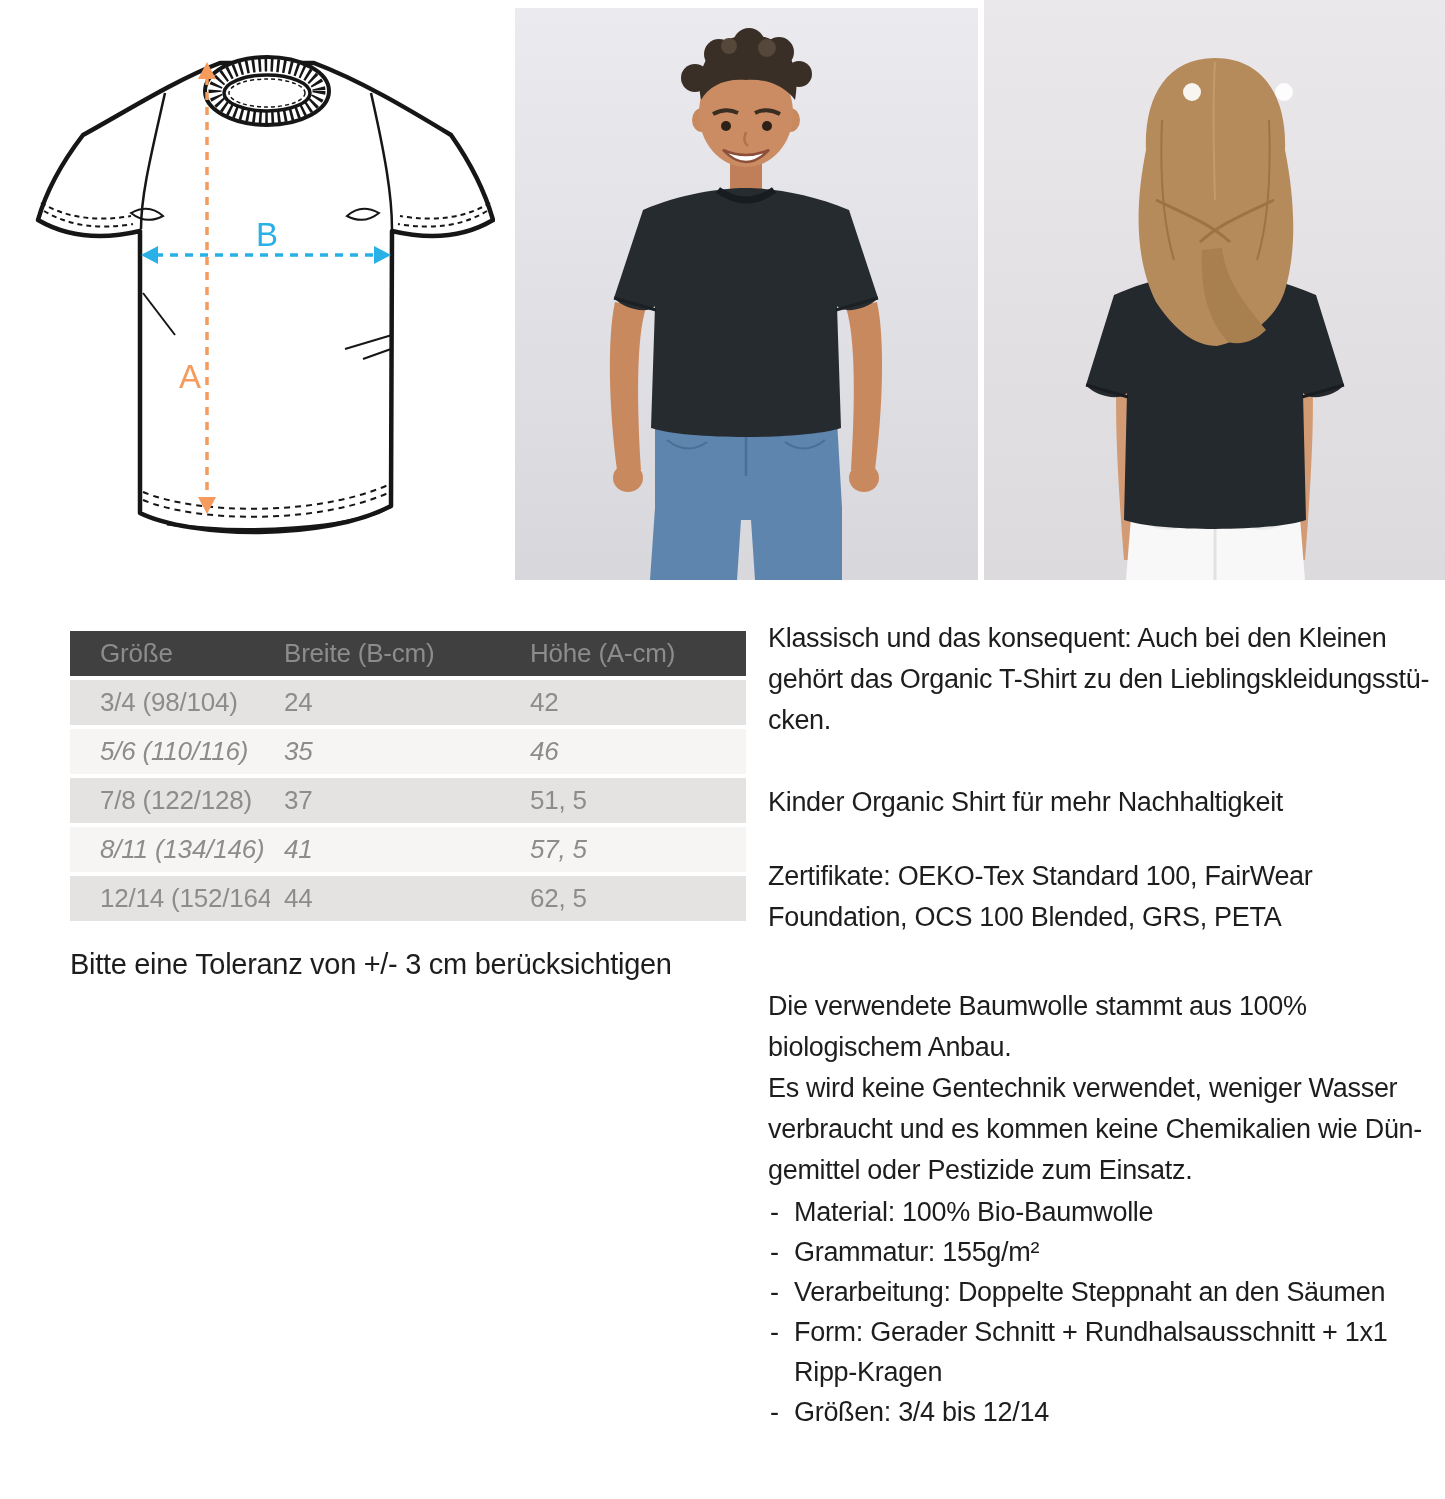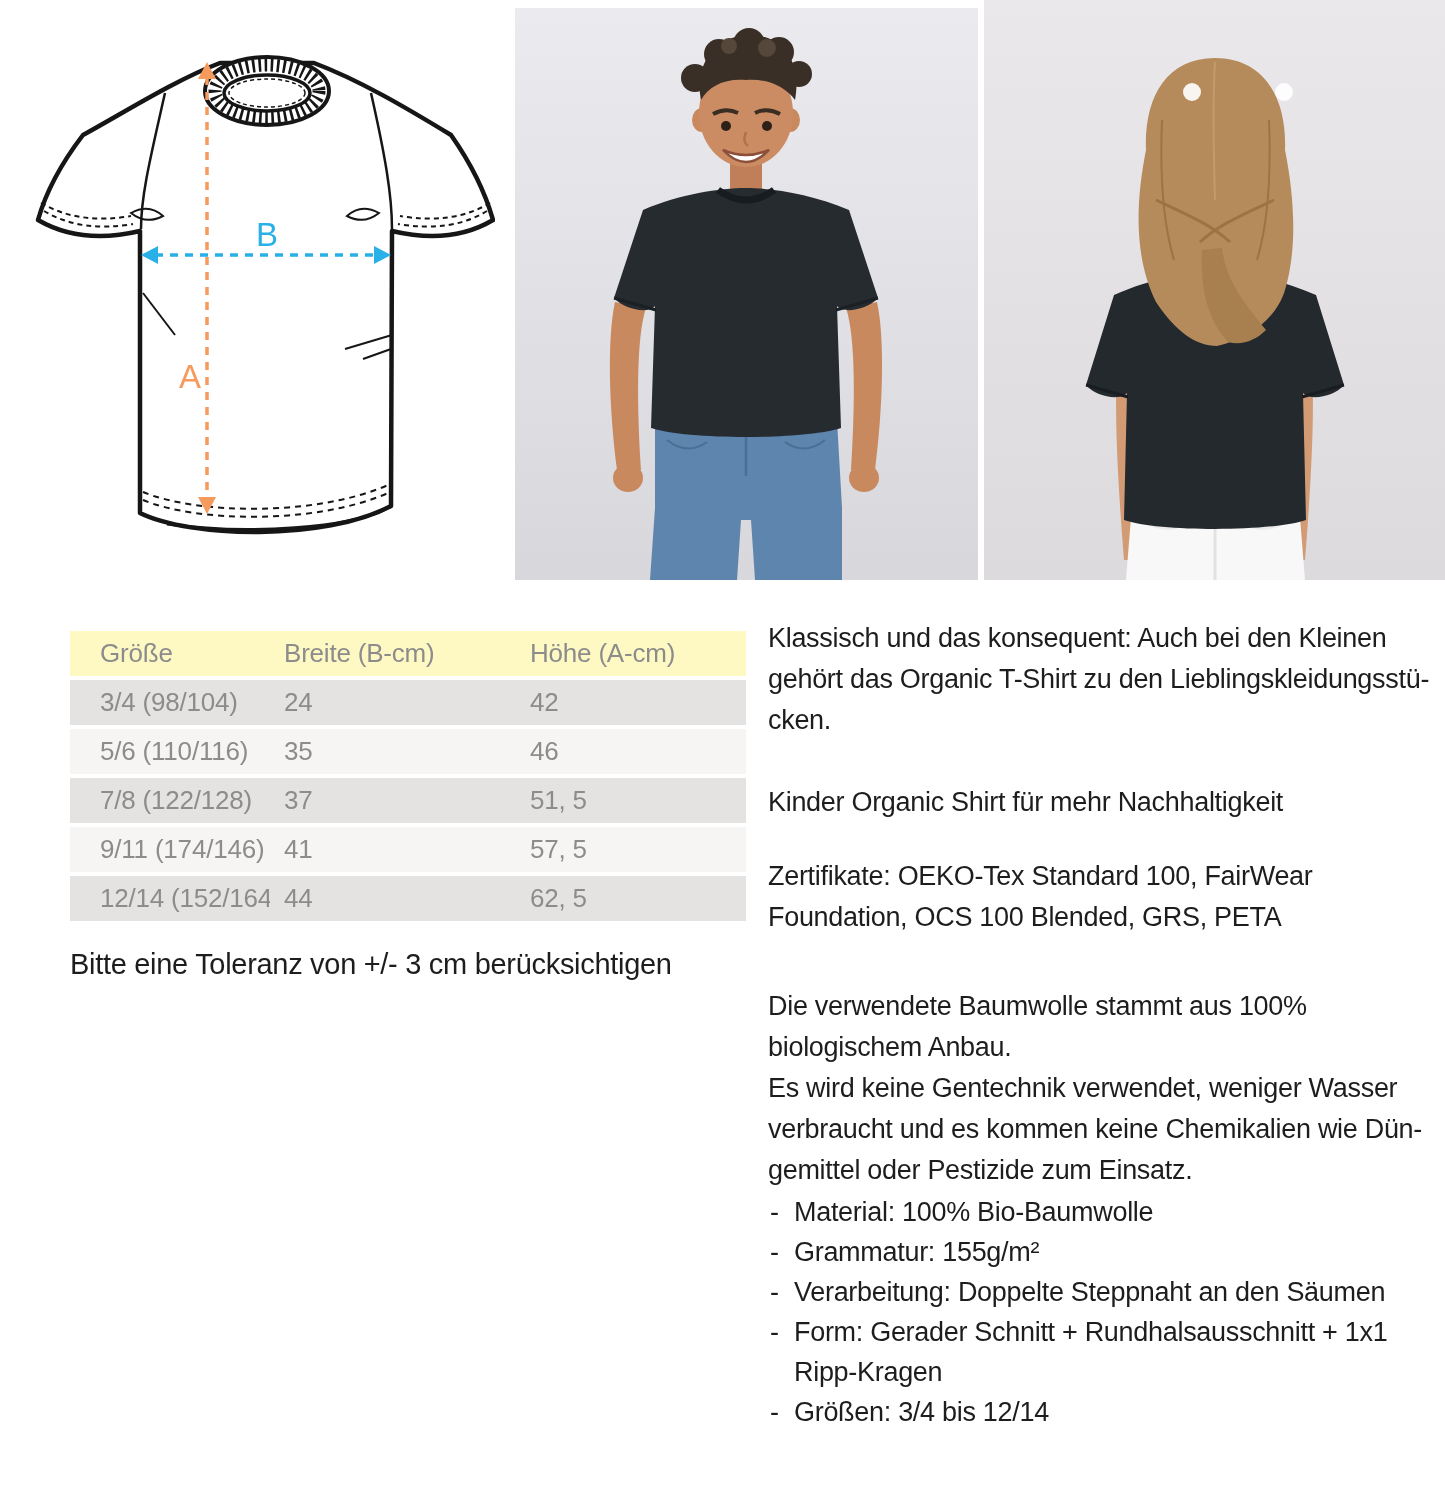--- a/index.html
+++ b/index.html
@@ -8,23 +8,23 @@
     font-family:"Liberation Sans", sans-serif;color:#1d1d1d;overflow:hidden;
   }
   
   .diagram{position:absolute;left:15px;top:35px;width:480px;height:535px;}
   .photo{position:absolute;overflow:hidden;}
   .photo-front{left:515px;top:8px;width:463px;height:572px;}
   .photo-back{left:984px;top:0px;width:461px;height:580px;}
   
   .size-table{position:absolute;left:70px;top:631px;width:676px;font-size:26px;color:#8c8c8c;letter-spacing:-0.2px;}
   .trow{display:grid;grid-template-columns:200px 230px 246px;height:49px;line-height:45px;border-bottom:4px solid #ffffff;box-sizing:border-box;}
-  .thead{background:#fef9c3;}
+  .thead{background:#404040;}
   .r-odd{background:#e4e3e1;}
-  .r-even{background:#f6f5f3;}
+  .r-even{background:#f6f5f3;font-style:italic;}
   .tc{white-space:nowrap;overflow:hidden;}
   .c1{padding-left:30px;}
   .c2{padding-left:14px;}
   .c3{padding-left:30px;}
   .note{position:absolute;left:70px;top:948px;font-size:29px;color:#1d1d1d;letter-spacing:-0.3px;white-space:nowrap;}
   
   .para{position:absolute;left:768px;width:676px;font-size:27px;line-height:41px;color:#1d1d1d;letter-spacing:-0.3px;white-space:pre-line;}
   .specs{position:absolute;left:768px;top:1192px;width:676px;list-style:none;margin:0;padding:0;font-size:27px;line-height:40px;color:#1d1d1d;letter-spacing:-0.3px;}
   .specs li{position:relative;padding-left:26px;white-space:pre-line;}
   .specs li::before{content:"-";position:absolute;left:2px;}
@@ -173,21 +173,21 @@
     <div class="tc c1">5/6 (110/116)</div>
     <div class="tc c2">35</div>
     <div class="tc c3">46</div>
   </div>
   <div class="trow r-odd">
     <div class="tc c1">7/8 (122/128)</div>
     <div class="tc c2">37</div>
     <div class="tc c3">51, 5</div>
   </div>
   <div class="trow r-even">
-    <div class="tc c1">9/11 (174/146)</div>
+    <div class="tc c1">8/11 (134/146)</div>
     <div class="tc c2">41</div>
     <div class="tc c3">57, 5</div>
   </div>
   <div class="trow r-odd">
     <div class="tc c1">12/14 (152/164)</div>
     <div class="tc c2">44</div>
     <div class="tc c3">62, 5</div>
   </div>
 </div>
 

